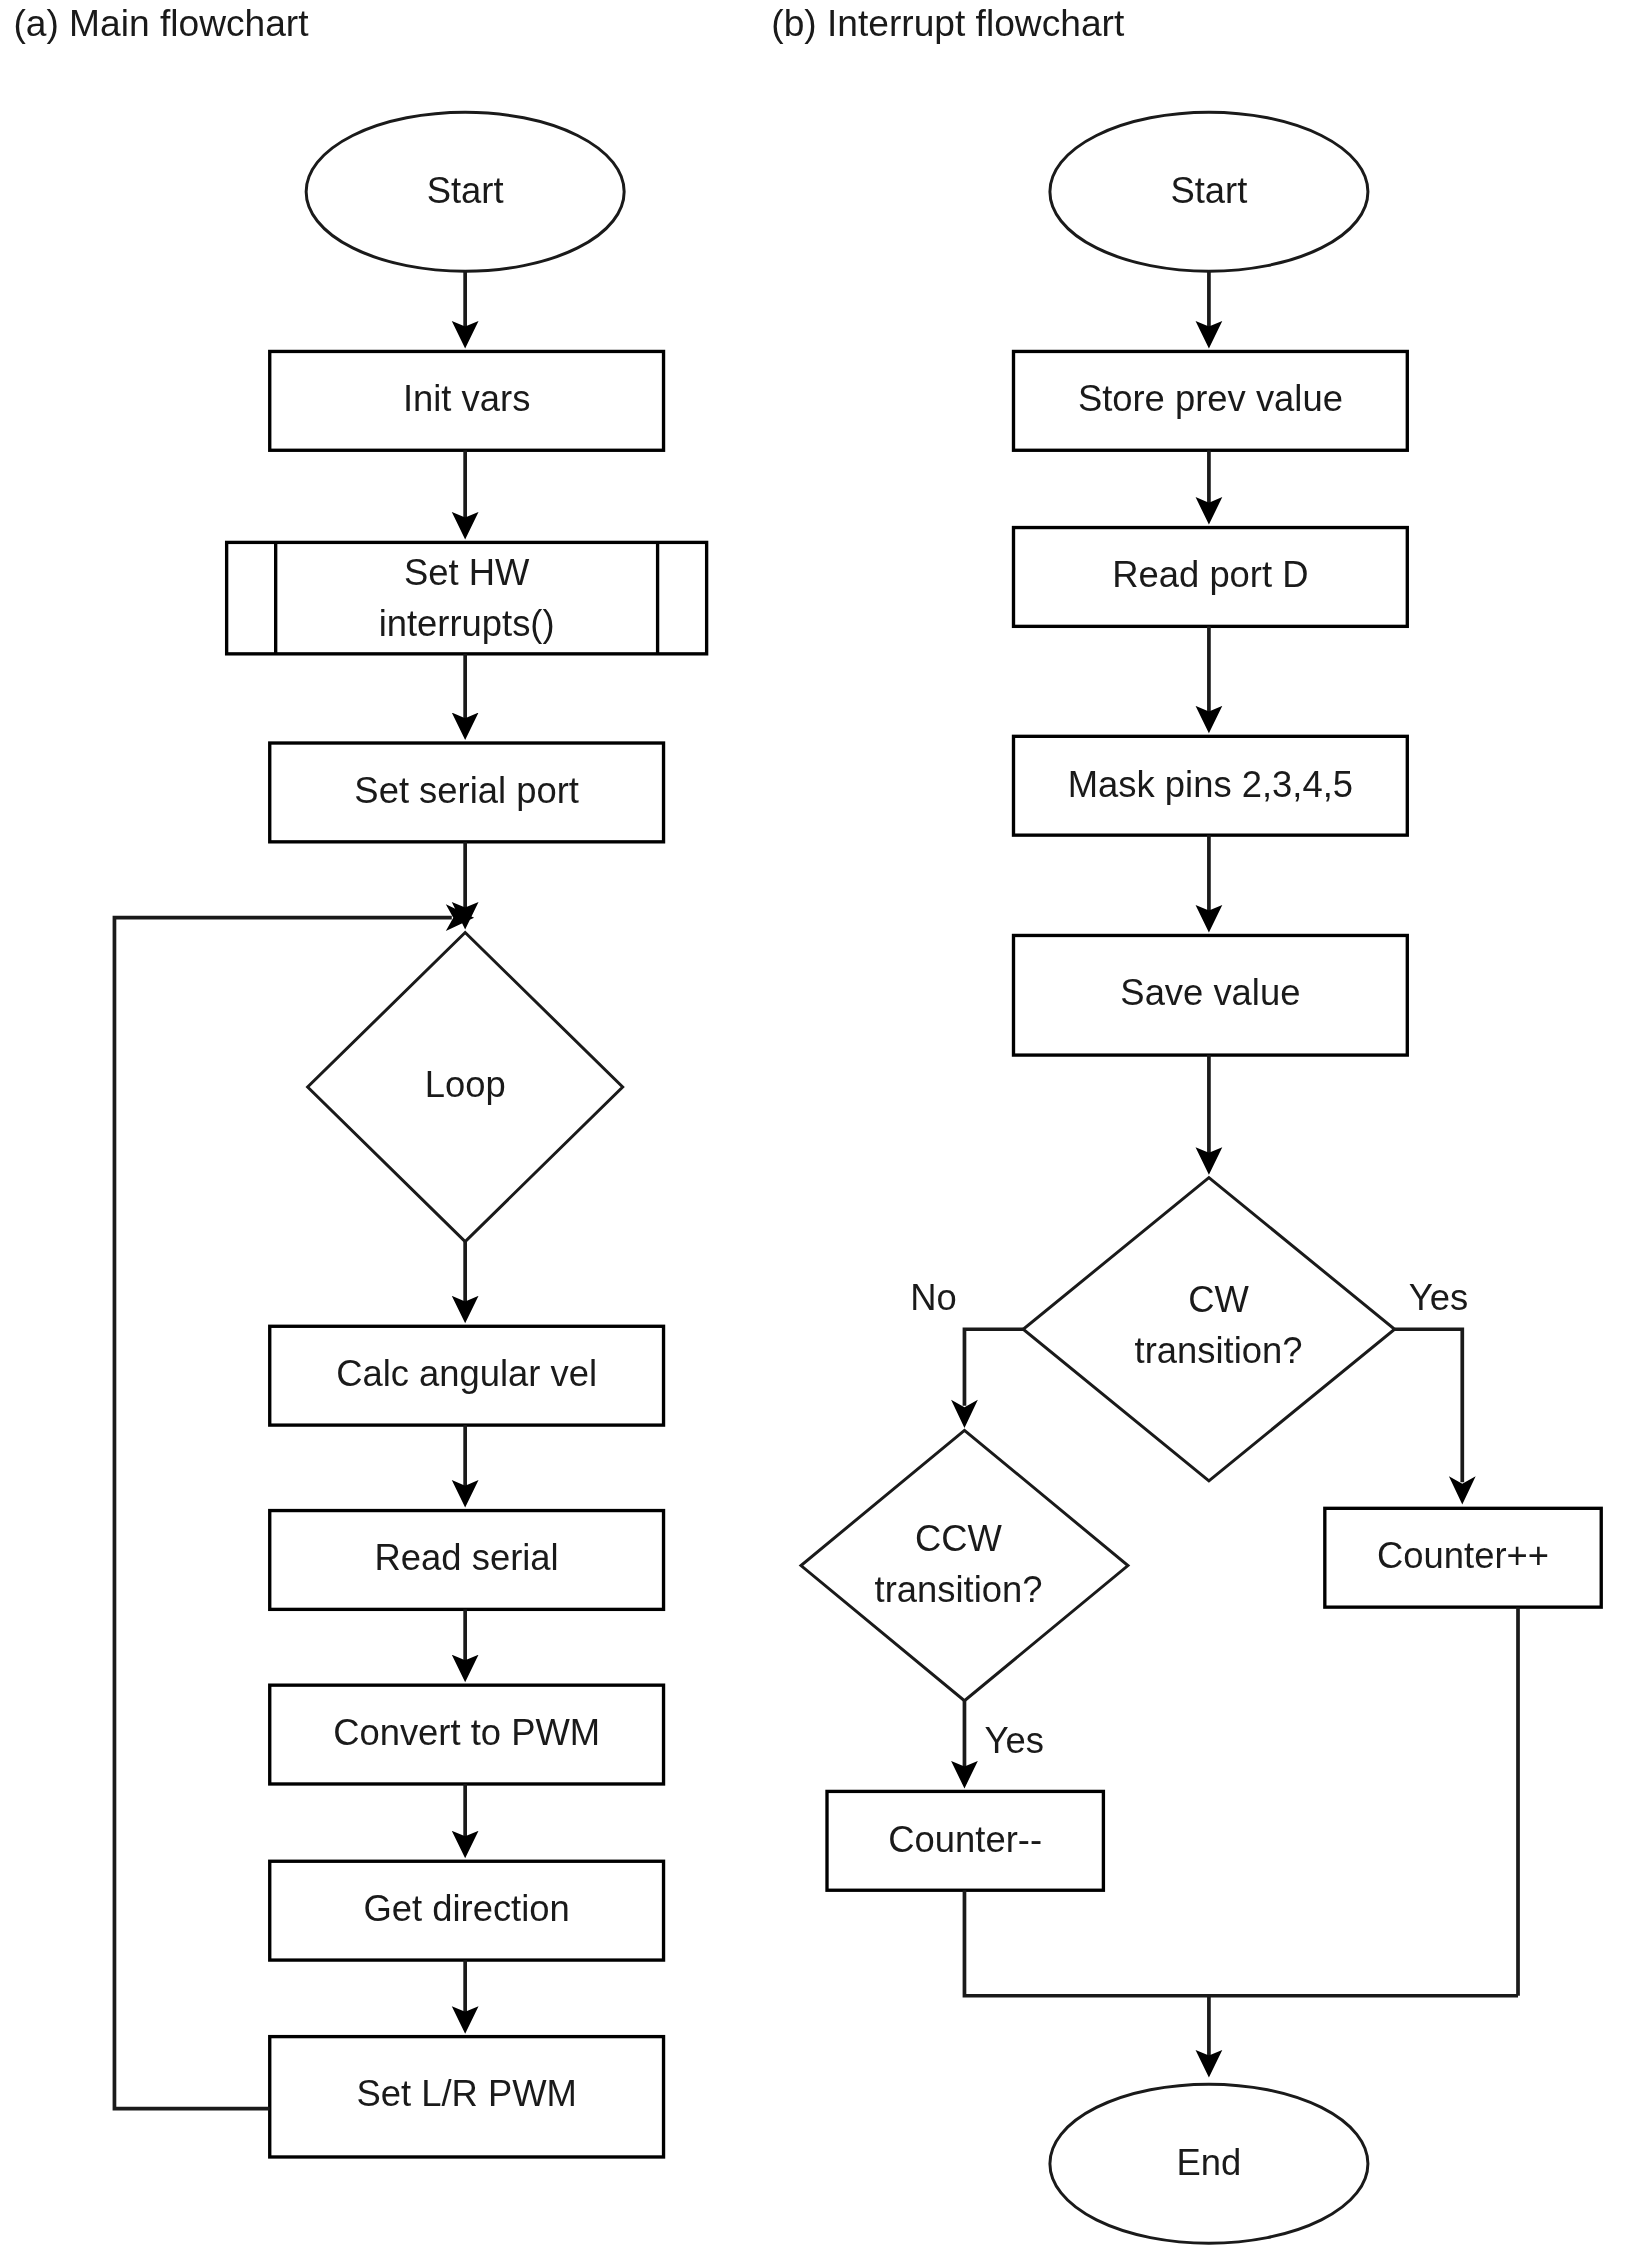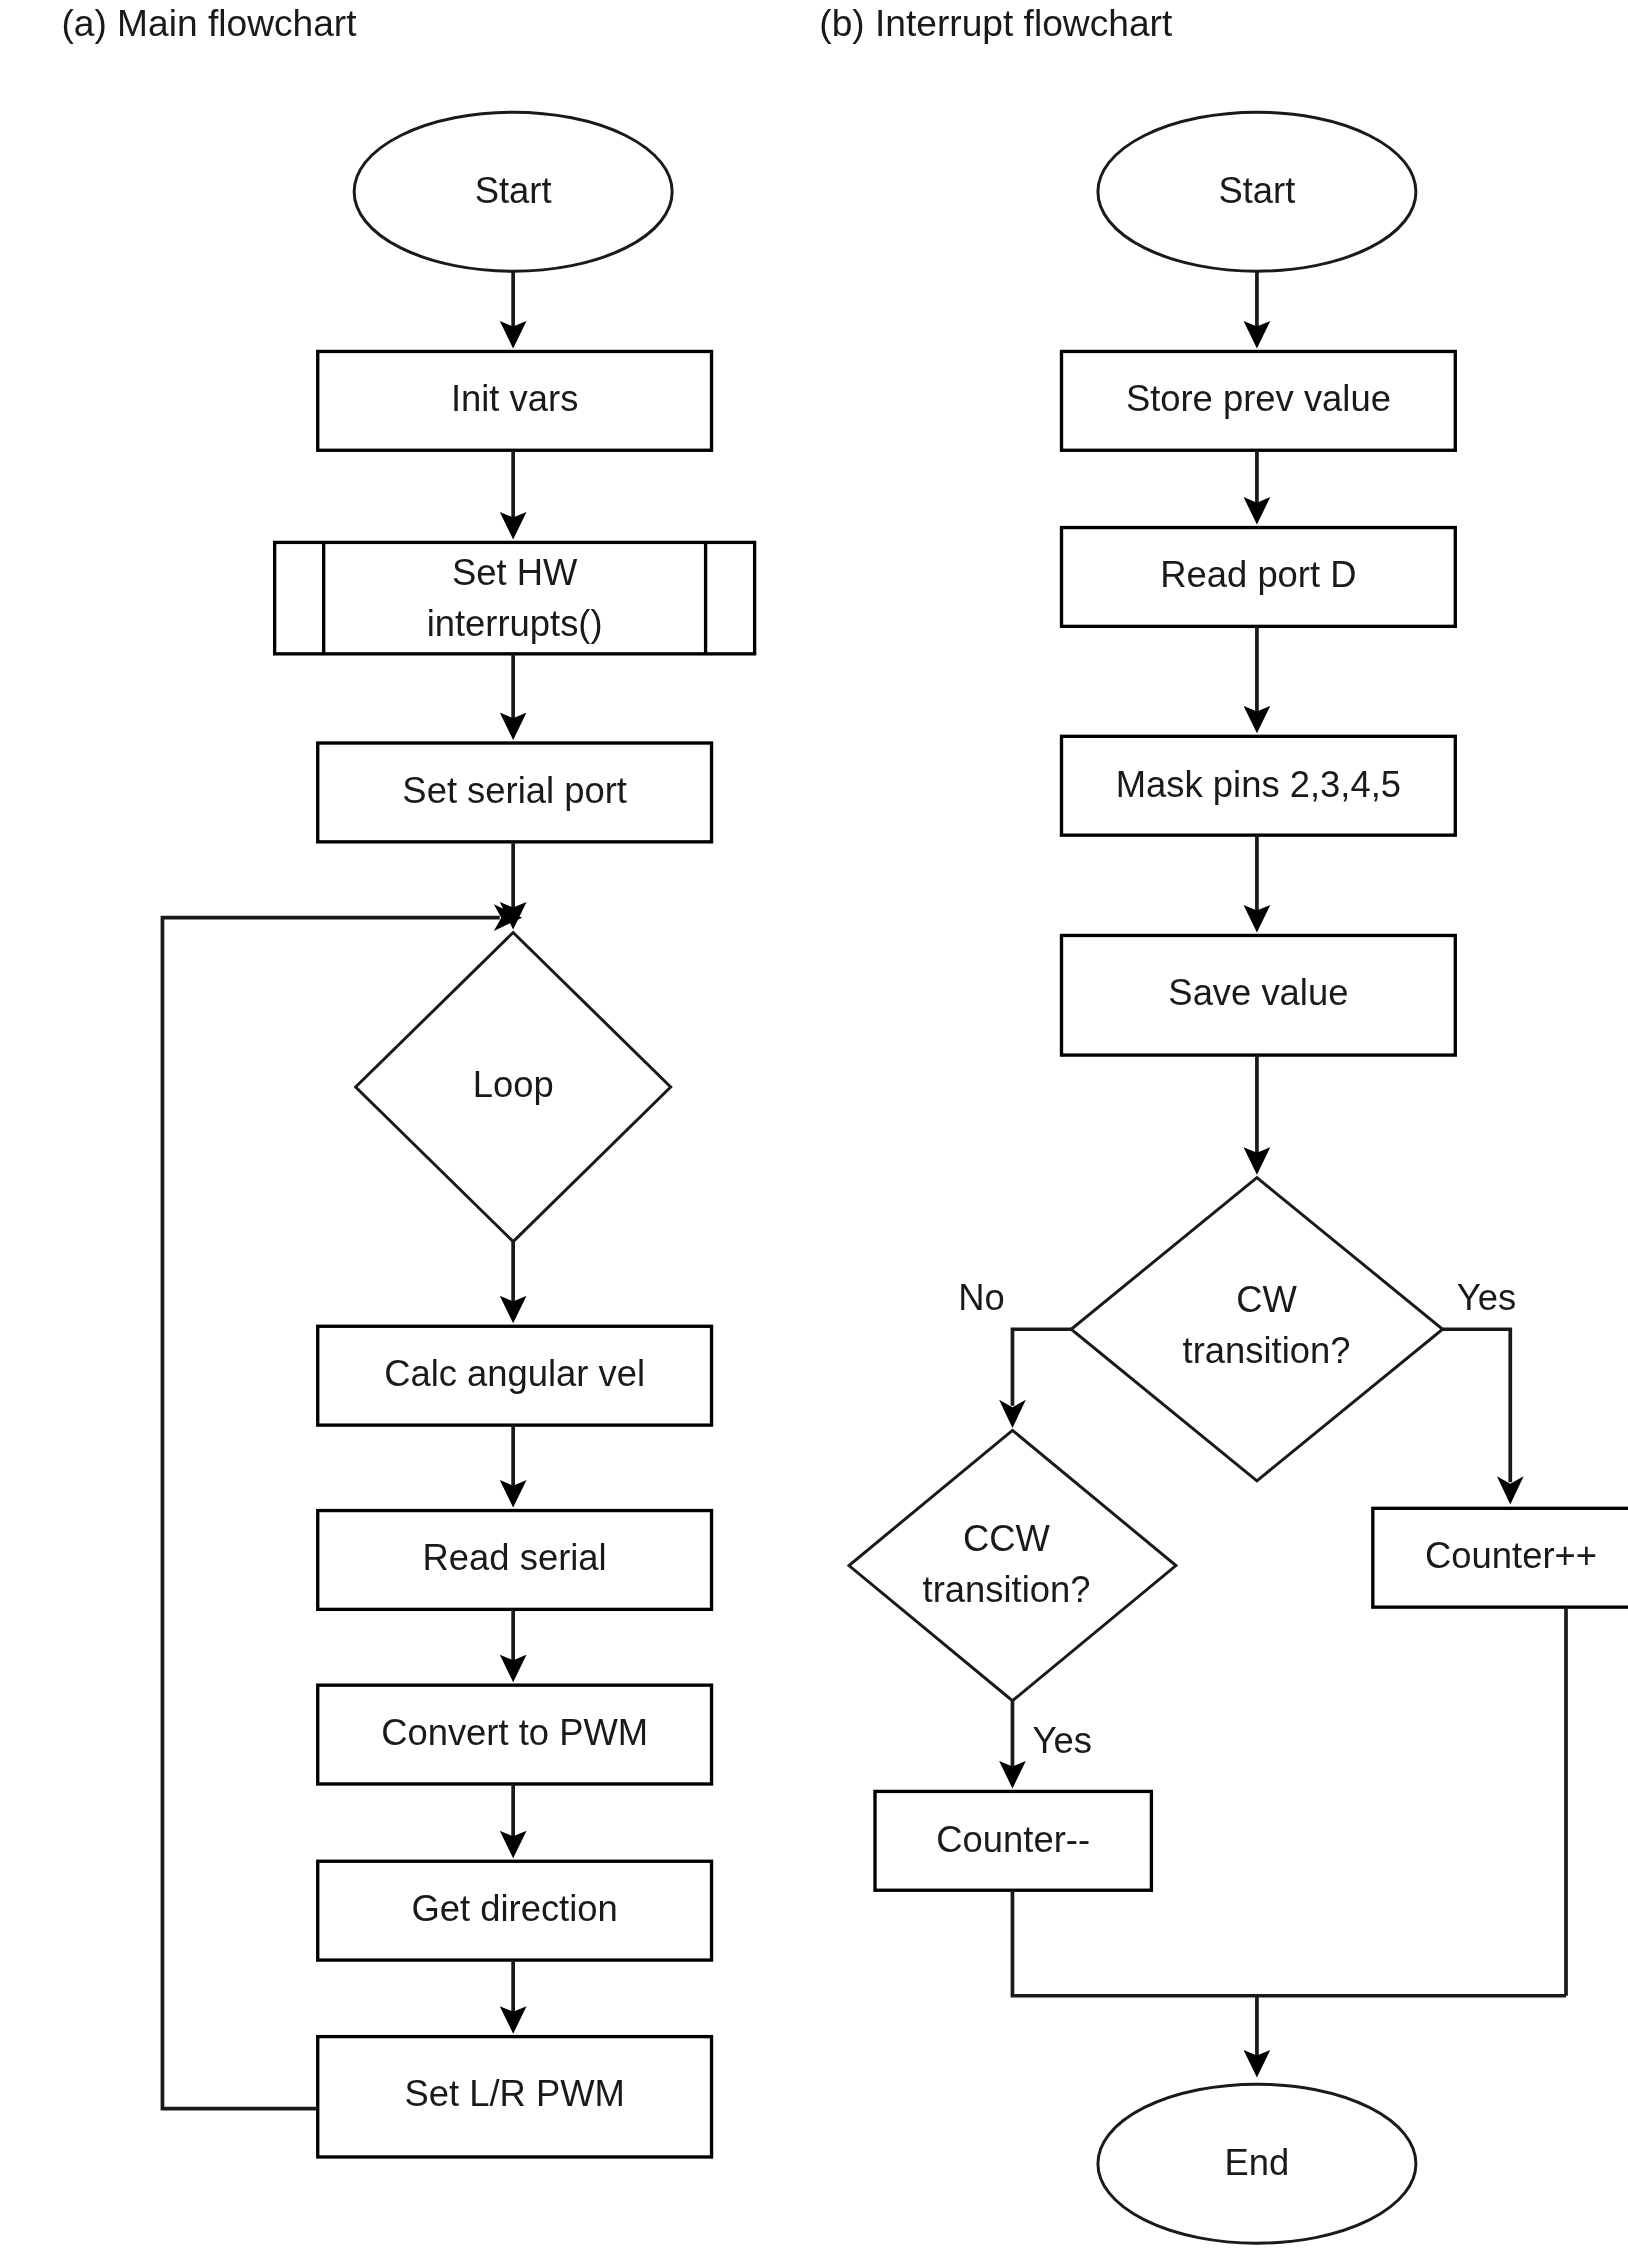--- a/index.html
+++ b/index.html
@@ -11,21 +11,20 @@
     width: 1628px;
     height: 2261px;
     font-family: "Liberation Sans", sans-serif;
     overflow: hidden;
   }
   #flowchart-root {
     position: relative;
     width: 1512px;
     height: 2261px;
     background: #ffffff;
-    margin-left: 48px;
   }
   svg.diagram-canvas {
     position: absolute;
     top: 0;
     left: 0;
     width: 1628px;
     height: 2261px;
     display: block;
   }
   .shape-outline {

